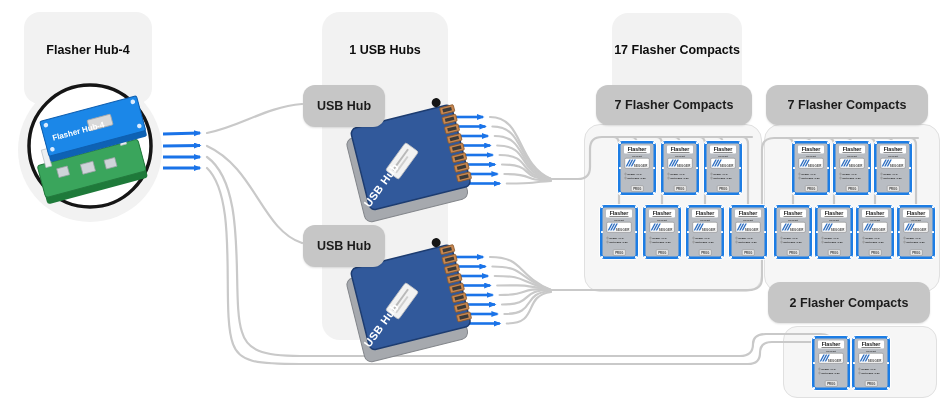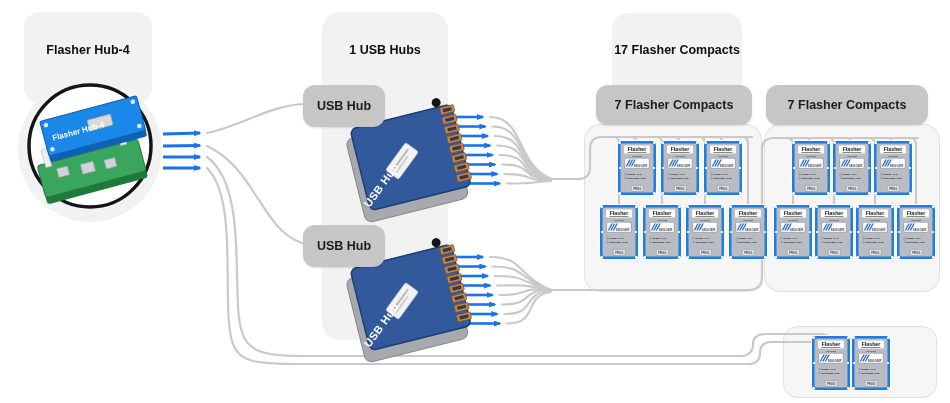--- a/index.html
+++ b/index.html
@@ -227,20 +227,21 @@
       <text x="-42" y="3" font-size="8" font-weight="bold" fill="#ffffff">Flasher Hub-4</text>
     </g>
   </g>
 </svg>
 
 <div id="pills-layer">
   <div class="pill" style="left:303px;top:85px;width:82px;height:42px;">USB Hub</div>
   <div class="pill" style="left:303px;top:225px;width:82px;height:42px;">USB Hub</div>
   <div class="pill" style="left:596px;top:85px;width:156px;height:40px;">7 Flasher Compacts</div>
   <div class="pill" style="left:766px;top:85px;width:162px;height:40px;">7 Flasher Compacts</div>
+  <div class="pill" style="left:768px;top:282px;width:162px;height:41px;">2 Flasher Compacts</div>
 </div>
 
 <div id="cards-layer">
     <div class="fcard" style="left: 618px; top: 141px;">
     <div class="fcard-scale">
       <div class="fc-hole" style="left:-3px;top:-3px;"></div>
       <div class="fc-hole" style="right:-3px;top:-3px;"></div>
       <div class="fc-hole" style="left:-3px;bottom:-3px;"></div>
       <div class="fc-hole" style="right:-3px;bottom:-3px;"></div>
       <div class="fc-hole" style="left:-3px;top:47px;"></div>

